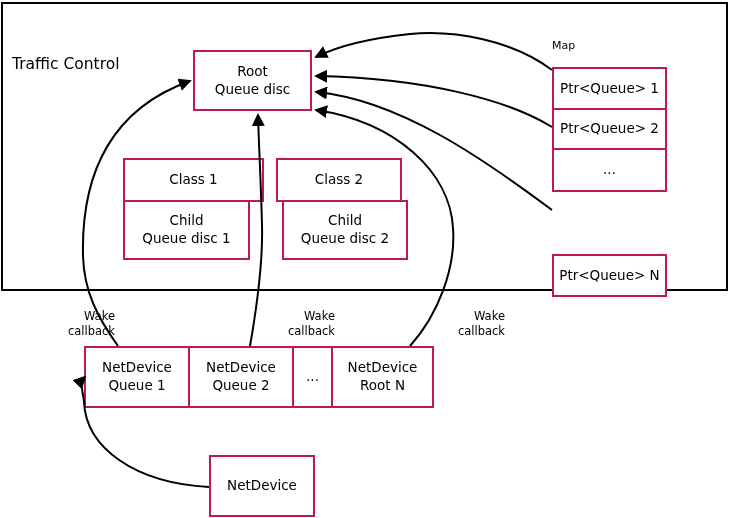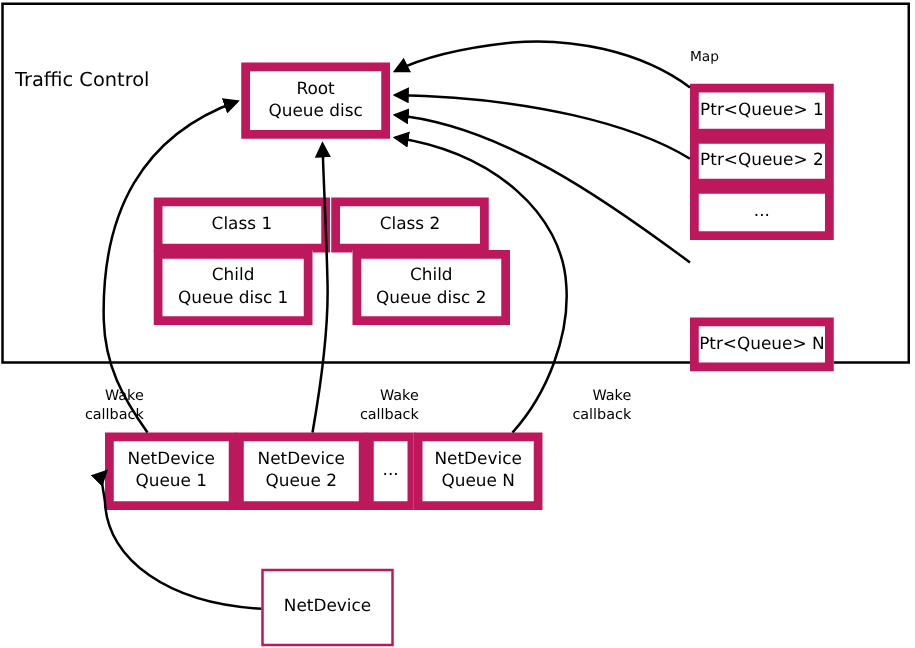--- a/index.html
+++ b/index.html
@@ -6,21 +6,21 @@
   .canvas {
     position: relative;
     width: 732px; height: 518px;
     background: #ffffff;
     font-family: "DejaVu Sans", "Liberation Sans", sans-serif;
     color: #000000;
     overflow: hidden;
   }
   .box {
     position: absolute;
-    border: 7px solid #be185d;
+    border: 2px solid #be185d;
     background: #fff;
     box-sizing: border-box;
     display: flex;
     flex-direction: column;
     align-items: center;
     justify-content: center;
     text-align: center;
     font-size: 13.5px;
     line-height: 1.3;
   }
@@ -48,21 +48,21 @@
     position: absolute;
     left: 552px; width: 115px;
   }
   .map-row-1 { top: 67px;  height: 43px; }
   .map-row-2 { top: 108px; height: 42px; }
   .map-row-3 { top: 148px; height: 44px; }
   .map-row-4 { top: 206px; height: 43px; margin-top: 48px; }
 
   .class1-header { left: 123px; top: 158px; width: 141px; height: 44px; }
   .class1-child  { left: 123px; top: 200px; width: 127px; height: 60px; }
-  .class2-header { left: 265px; top: 158px; width: 126px; height: 44px; }
+  .class2-header { left: 276px; top: 158px; width: 126px; height: 44px; }
   .class2-child  { left: 282px; top: 200px; width: 126px; height: 60px; }
 
   .ndq-1   { left: 84px;  top: 346px; width: 106px; height: 62px; }
   .ndq-2   { left: 188px; top: 346px; width: 106px; height: 62px; }
   .ndq-dots{ left: 292px; top: 346px; width: 41px;  height: 62px; }
   .ndq-n   { left: 331px; top: 346px; width: 103px; height: 62px; }
 
   .netdevice-box { left: 209px; top: 455px; width: 106px; height: 62px; border-width: 2.5px; }
 
   .wake-label {
@@ -123,21 +123,21 @@
     <span>NetDevice</span>
     <span>Queue 1</span>
   </div>
   <div class="box ndq-2">
     <span>NetDevice</span>
     <span>Queue 2</span>
   </div>
   <div class="box ndq-dots">...</div>
   <div class="box ndq-n">
     <span>NetDevice</span>
-    <span>Queue N</span>
+    <span>Root N</span>
   </div>
 
   <div class="wake-label wake-1">
     <div>Wake</div>
     <div>callback</div>
   </div>
   <div class="wake-label wake-2">
     <div>Wake</div>
     <div>callback</div>
   </div>

